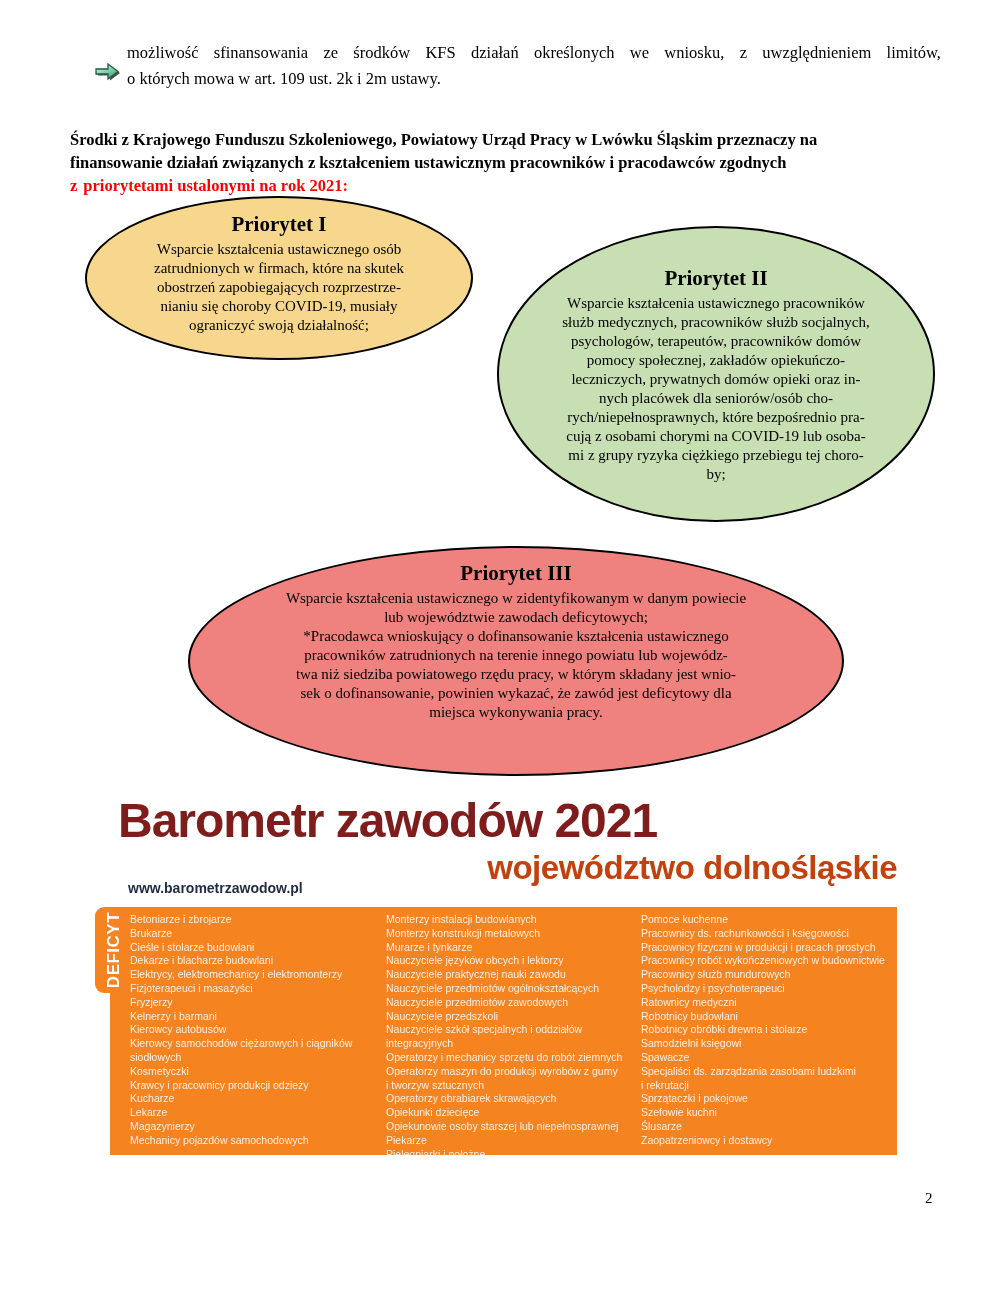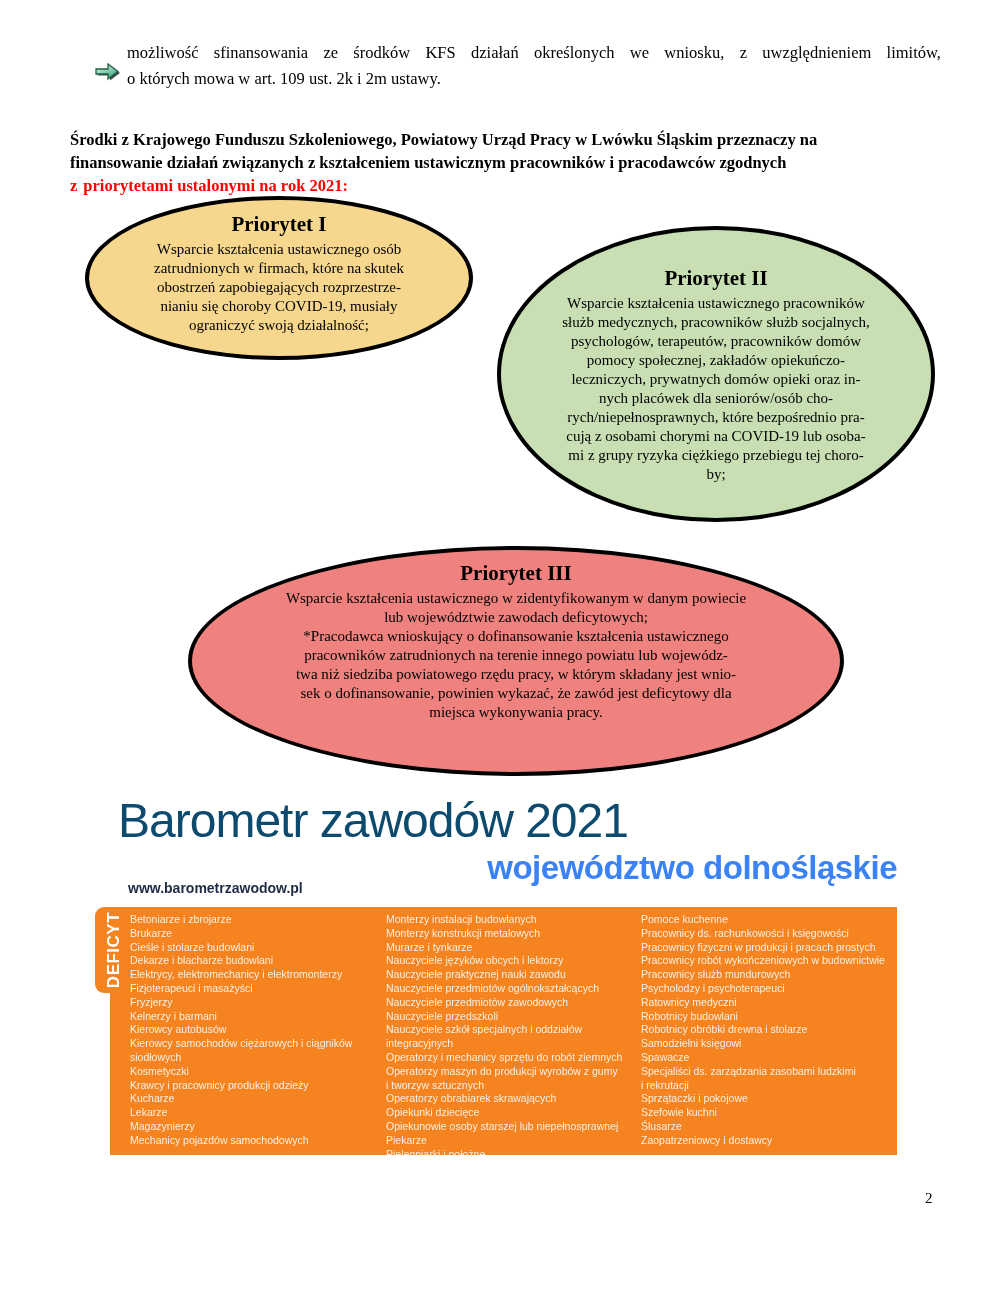--- a/index.html
+++ b/index.html
@@ -14,36 +14,36 @@
   .intro .intro-line:first-child { text-align:justify; text-align-last:justify; }
 
   
   .heading { position:absolute; left:70px; top:128px; width:860px; text-align:left;
              font-weight:bold; font-size:16.5px; line-height:23px; }
   .heading .red { color:#ff0000; }
   .heading .red-z { margin-right:6px; }
   .heading .u { }
 
   
-  .ellipse { position:absolute; border:4px solid #000000; border-radius:50%;
+  .ellipse { position:absolute; border:2px solid #000000; border-radius:50%;
              display:flex; flex-direction:column; align-items:center; justify-content:center;
              text-align:center; box-sizing:border-box; }
   .ellipse .e-title { font-weight:bold; font-size:21px; line-height:26px; margin-bottom:3px; }
   .ellipse .e-line { font-size:15px; line-height:19px; }
   .ellipse .bold .e-line { font-weight:normal; }
   .e1 { left:85px;  top:196px; width:388px; height:164px; background:#f6d78d; padding-bottom:10px; }
   .e2 { left:497px; top:226px; width:438px; height:296px; background:#c7dfb2; }
   .e3 { left:188px; top:546px; width:656px; height:230px; background:#ef827e; padding-bottom:40px; }
 
   
   .baro-title { position:absolute; left:118px; top:795px; font-family:"Liberation Sans", sans-serif;
-                font-weight:normal; font-size:48px; line-height:52px; letter-spacing:-1px; color:#0c4a6e; }
+                font-weight:bold; font-size:48px; line-height:52px; letter-spacing:-1px; color:#7f1d1d; }
   .baro-subtitle { position:absolute; left:400px; top:849px; width:497px; text-align:right;
                    font-family:"Liberation Sans", sans-serif; font-weight:bold; font-size:33px;
-                   letter-spacing:-0.5px; color:#3b82f6; }
+                   letter-spacing:-0.5px; color:#c2410c; }
   .baro-url { position:absolute; left:128px; top:880px; font-family:"Liberation Sans", sans-serif;
               font-weight:bold; font-size:14px; color:#1f2a44; }
 
   
   .table-main { position:absolute; left:110px; top:907px; width:787px; height:248px; background:#f5831f; }
   .deficyt-tab { position:absolute; left:95px; top:907px; width:38px; height:86px;
                  background:#f5831f; border-radius:9px; }
   .deficyt-label { position:absolute; left:71px; top:934px; width:86px; height:32px;
                    transform:rotate(-90deg); color:#ffffff; font-family:"Liberation Sans", sans-serif;
                    font-weight:bold; font-size:17px; letter-spacing:0.5px; text-align:center; line-height:32px; }

